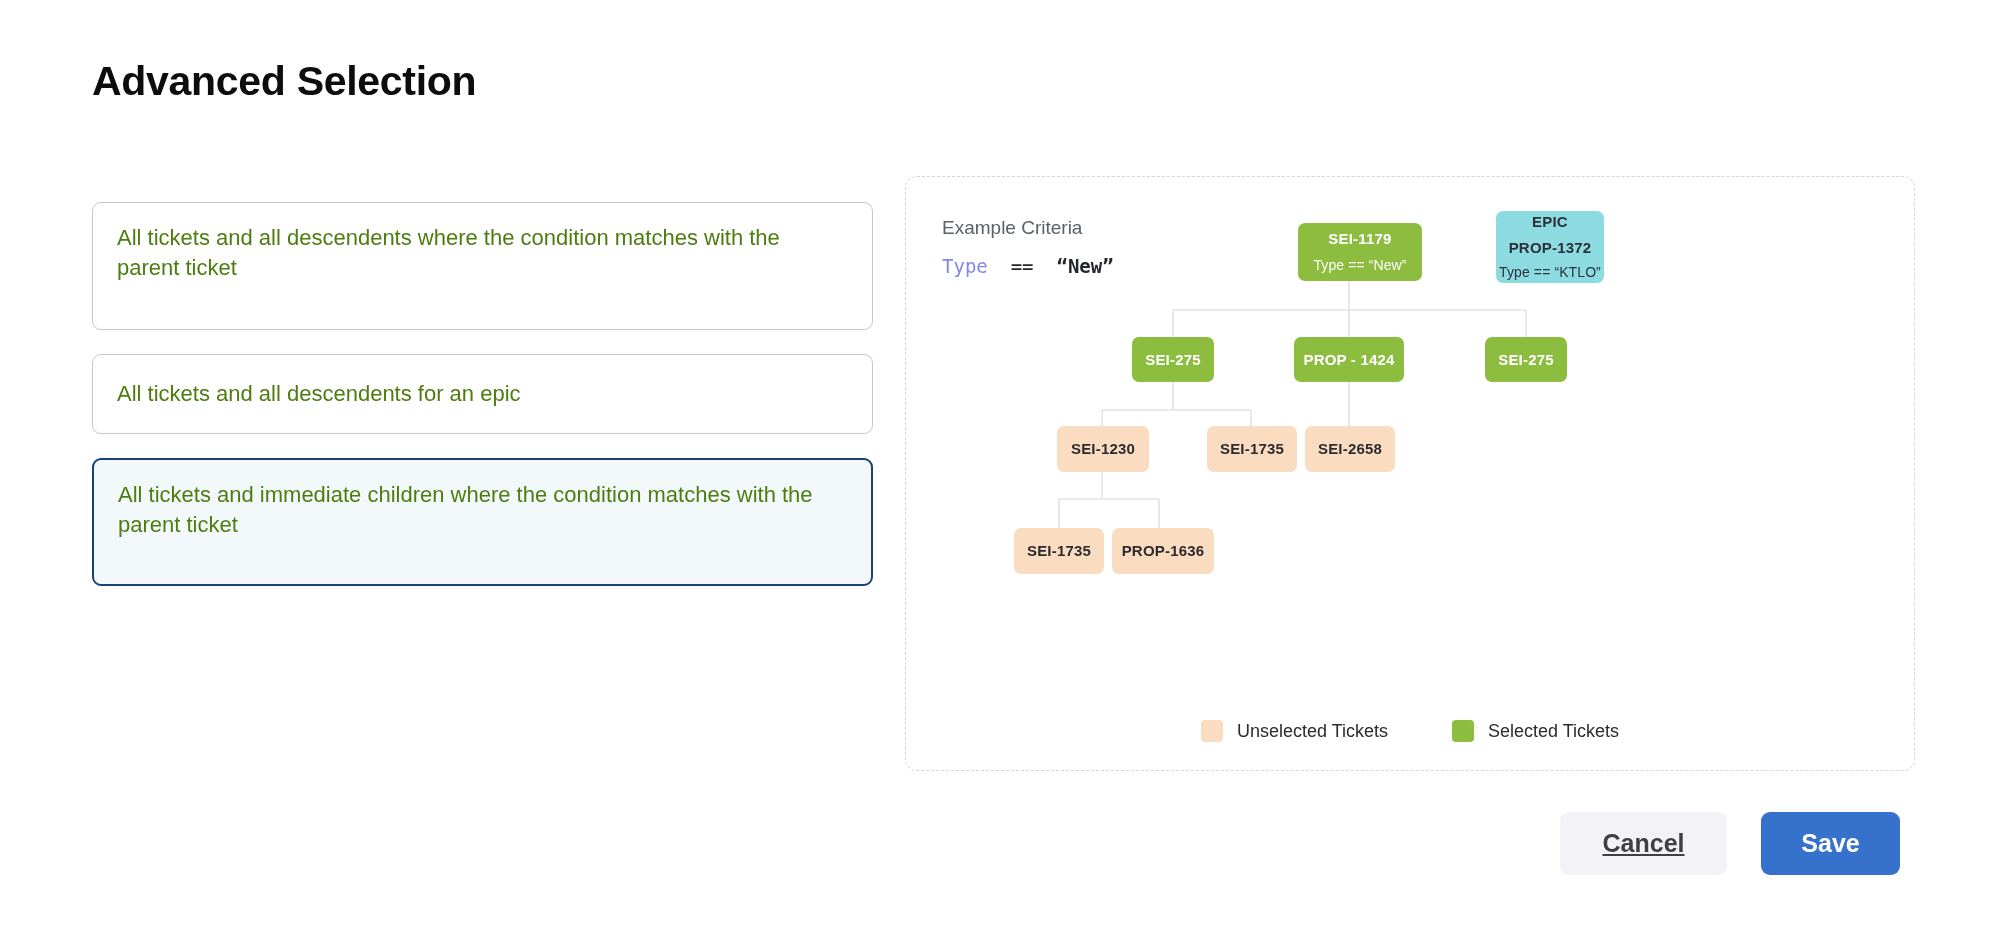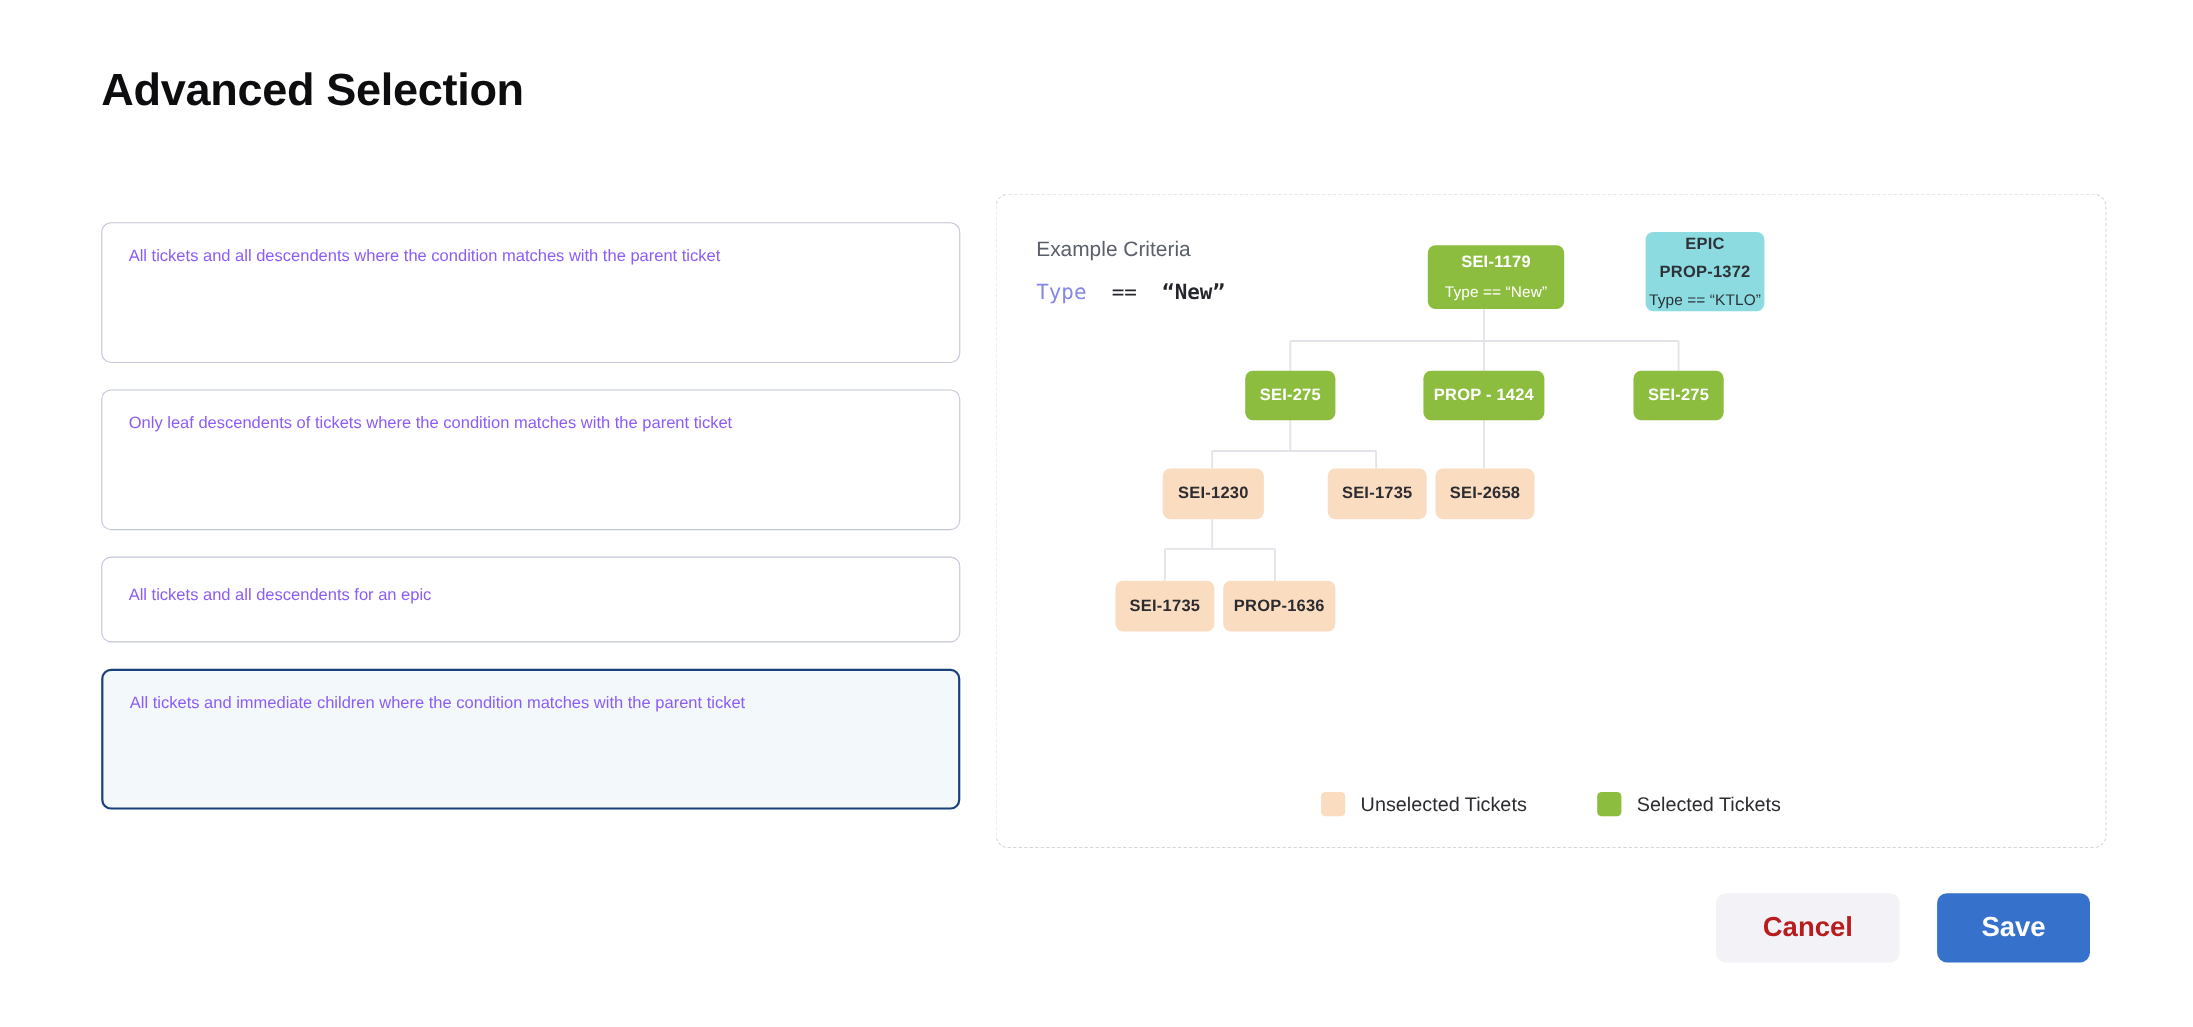--- a/index.html
+++ b/index.html
@@ -32,22 +32,22 @@
     position: relative;
     width: 781px;
     border: 1.5px solid #c3c7d6;
     border-radius: 9px;
     background: #ffffff;
     padding: 20px 24px 22px 24px;
     margin-bottom: 24px;
     cursor: pointer;
   }
   .option-label {
-    font-size: 15px;
-    color: #8b5cf6;
+    font-size: 22px;
+    color: #4d7c0f;
     line-height: 1.36;
     font-weight: 400;
   }
   .option.two-line { min-height: 128px; }
   .option.one-line { min-height: 78px; padding-top: 24px; padding-bottom: 24px; }
   .option.selected {
     border: 2.2px solid #19407c;
     background: #f3f9fb;
   }
 
@@ -137,23 +137,24 @@
   }
   .btn {
     border: none;
     border-radius: 9px;
     font-family: "Liberation Sans", sans-serif;
     cursor: pointer;
   }
   .btn-cancel {
     width: 167px; height: 63px;
     background: #f2f2f7;
-    color: #b91c1c;
+    color: #404040;
     font-size: 25px;
     font-weight: bold;
+    text-decoration: underline;
   }
   .btn-save {
     width: 139px; height: 63px;
     background: #3672cc;
     color: #ffffff;
     font-size: 25px;
     font-weight: bold;
   }
 </style>
 </head>
@@ -162,23 +163,20 @@
 <div id="page">
 
   <div class="page-title">Advanced Selection</div>
 
   <div class="options">
 
     <div class="option two-line">
       <div class="option-label">All tickets and all descendents where the condition matches with the parent ticket</div>
     </div>
 
-    <div class="option two-line">
-      <div class="option-label">Only leaf descendents of tickets where the condition matches with the parent ticket</div>
-    </div>
 
     <div class="option one-line">
       <div class="option-label">All tickets and all descendents for an epic</div>
     </div>
 
     <div class="option two-line selected">
       <div class="option-label">All tickets and immediate children where the condition matches with the parent ticket</div>
     </div>
 
   </div>

